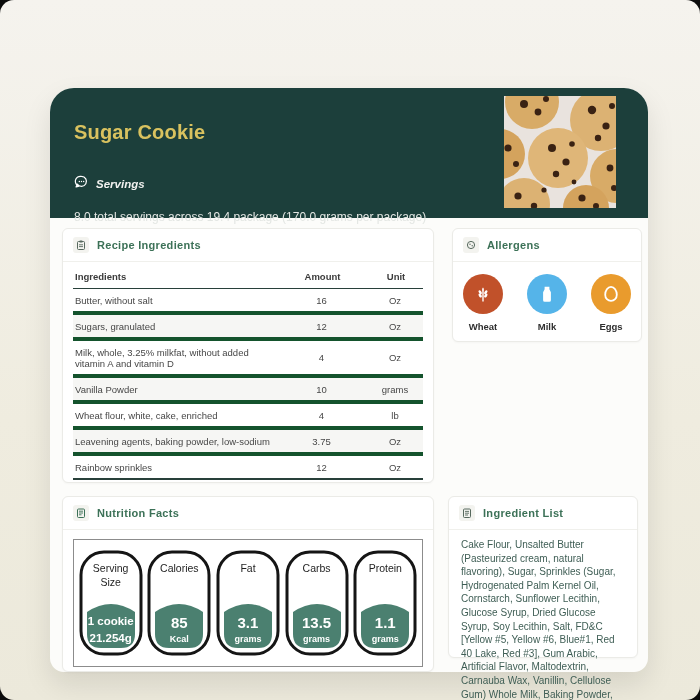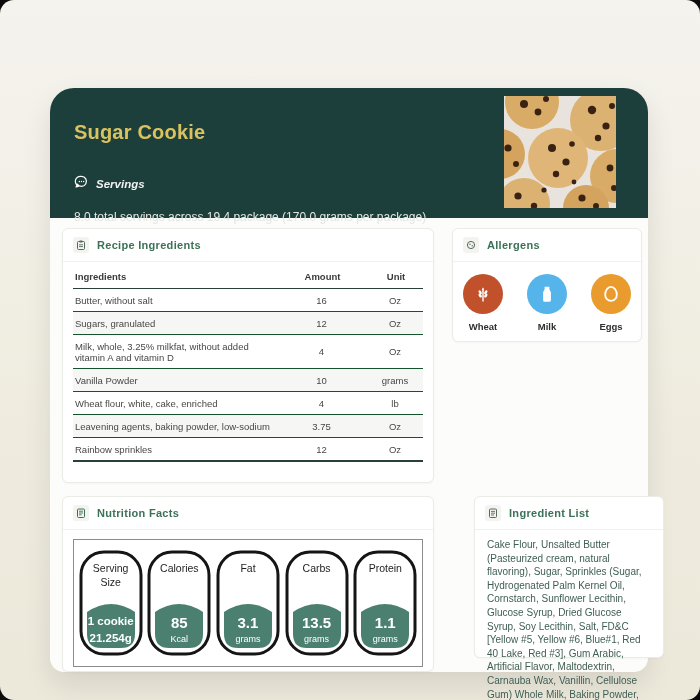--- a/index.html
+++ b/index.html
@@ -17,36 +17,36 @@
   .subcard-title{font-size:11px;font-weight:700;color:#3c7157;letter-spacing:.3px;}
   .mini-icon{width:16px;height:16px;border-radius:3px;background:#f3f3ef;display:flex;align-items:center;justify-content:center;flex:0 0 auto;}
   
   .tbl-wrap{padding:2px 10px 8px 10px;}
   table.ingredients{width:100%;border-collapse:collapse;}
   table.ingredients th{font-size:9.5px;color:#3b3b3b;font-weight:700;padding:7px 0 6px 2px;border-bottom:1.5px solid #28403a;}
   table.ingredients th.c, table.ingredients td.c{text-align:center;}
   table.ingredients th:first-child{text-align:left;width:58%;}
   table.ingredients th:nth-child(2){width:26%;}
   table.ingredients th:nth-child(3){width:16%;}
-  table.ingredients td{font-size:9.5px;color:#474747;padding:5.5px 2px;border-bottom:1px solid #14532d;}
+  table.ingredients td{font-size:9.5px;color:#474747;padding:5.5px 2px;border-bottom:4px solid #14532d;}
   table.ingredients tr:nth-child(even) td{background:#f6f6f4;}
   table.ingredients tr:last-child td{border-bottom:2px solid #28403a;}
   
   .allergen-row{display:flex;justify-content:space-between;padding:12px 8px 10px 8px;}
   .allergen{display:flex;flex-direction:column;align-items:center;width:44px;}
   .allergen-circle{width:40px;height:40px;border-radius:50%;display:flex;align-items:center;justify-content:center;}
   .allergen-name{margin-top:7px;font-size:9.5px;color:#2f2f2f;font-weight:600;}
   
   .nutri-box{margin:9px 10px 10px 10px;border:1.2px solid #8c8c8c;height:126px;display:flex;align-items:center;justify-content:space-evenly;background:#fff;}
   .badge{position:relative;width:64px;height:106px;}
   .badge svg{position:absolute;inset:0;}
   .badge-label{position:absolute;top:12px;left:3px;right:3px;text-align:center;font-size:10.5px;line-height:1.3;color:#1e1e1e;font-weight:500;}
   .badge-vals{position:absolute;bottom:12px;left:6px;right:6px;text-align:center;color:#fff;}
   .badge-vals .v{display:block;font-size:15px;font-weight:700;line-height:1.2;}
-  .badge-vals .u{display:block;font-size:9px;font-weight:400;margin-top:2px;}
+  .badge-vals .u{display:block;font-size:9px;font-weight:700;margin-top:2px;}
   .badge.twobold .v{font-size:11.5px;}
   .badge.twobold .u{font-size:11.5px;font-weight:700;margin-top:3px;}
   
   .ing-text{padding:8px 12px 10px 12px;font-size:10px;line-height:13.6px;color:#3f5e55;}
 </style>
 </head>
 <body>
 
 <div class="stage">
   <div class="window">
@@ -273,21 +273,21 @@
               </svg>
               <div class="badge-label">Protein</div>
               <div class="badge-vals">
                 <span class="v">1.1</span>
                 <span class="u">grams</span>
               </div>
             </div>
           </div>
       </div>
 
-      <div class="subcard" style="left:424px;top:408px;width:188px;height:160px;">
+      <div class="subcard" style="left:398px;top:408px;width:188px;height:160px;">
         <div class="subcard-head">
           <span class="mini-icon">
             <svg width="10" height="10" viewBox="0 0 10 10">
                 <rect x="1.5" y="1" width="7" height="8.5" rx="1" fill="none" stroke="#57695e" stroke-width="1"></rect>
                 <path d="M3 3.4h4M3 5.2h4M3 7h3" stroke="#57695e" stroke-width="0.9"></path>
               </svg>
           </span>
           <span class="subcard-title">Ingredient List</span>
         </div>
         <div class="ing-text">Cake Flour, Unsalted Butter (Pasteurized cream, natural flavoring), Sugar, Sprinkles (Sugar, Hydrogenated Palm Kernel Oil, Cornstarch, Sunflower Lecithin, Glucose Syrup, Dried Glucose Syrup, Soy Lecithin, Salt, FD&amp;C [Yellow #5, Yellow #6, Blue#1, Red 40 Lake, Red #3], Gum Arabic, Artificial Flavor, Maltodextrin, Carnauba Wax, Vanillin, Cellulose Gum) Whole Milk, Baking Powder, Eggs, Salt, Vanilla.</div>

